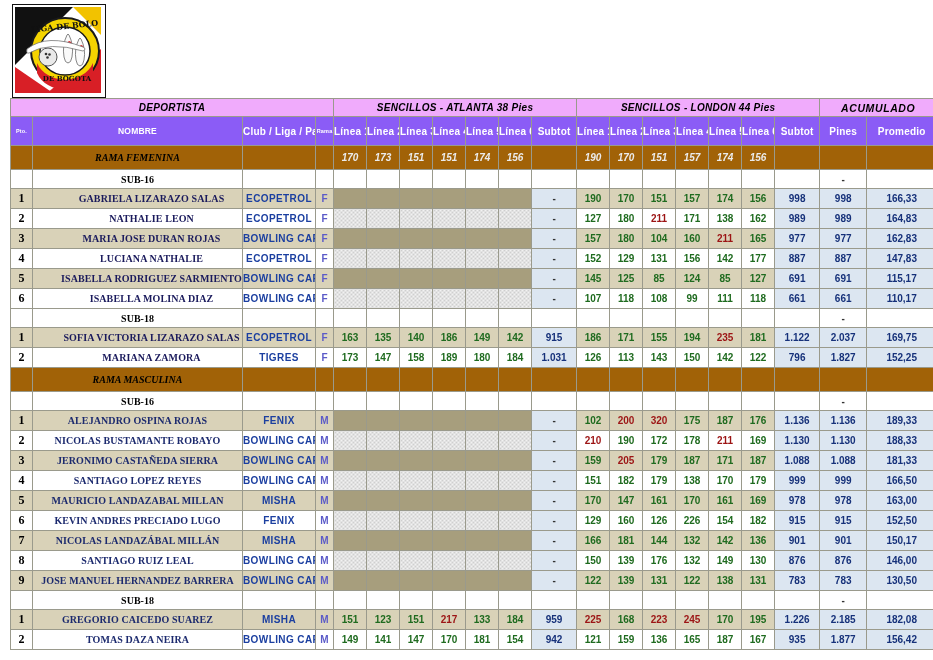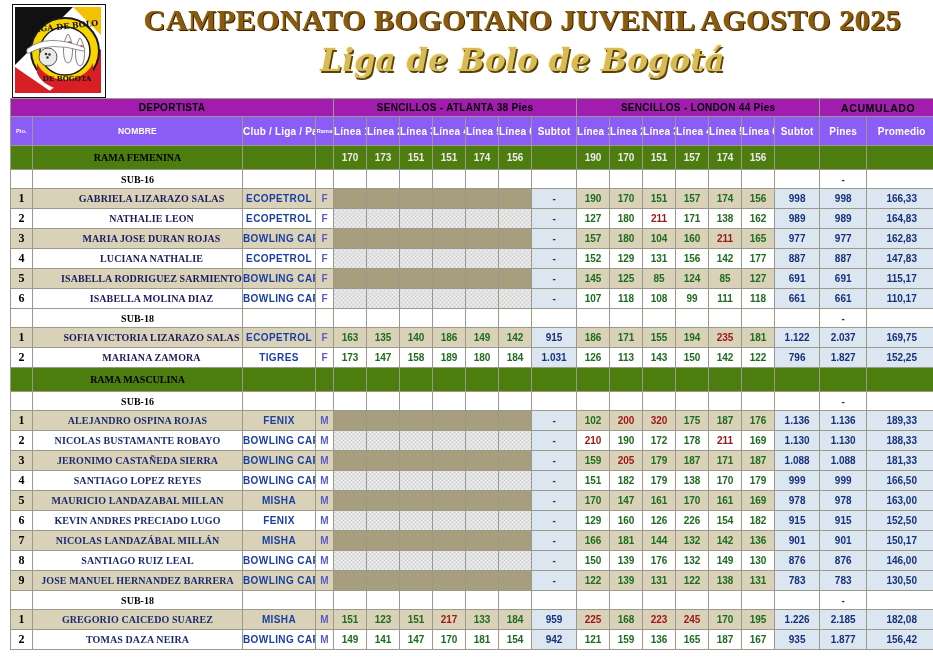--- a/index.html
+++ b/index.html
@@ -51,38 +51,38 @@
     border:1px solid #9a9a8c;
     padding:0;
     font-size:10px;
     text-align:center;
     vertical-align:middle;
     overflow:hidden;
     white-space:nowrap;
   }
   
   .gh{
-    background:#a21caf;color:#000;
+    background:#f0abfc;color:#000;
     font-size:8.5px;font-weight:bold;letter-spacing:.3px;
-    height:17px;border:1px solid #808000;
+    height:17px;border:1px solid #808000;font-style:italic;
   }
   .gh.big{font-size:10.5px;letter-spacing:.6px;}
   
   .ch{
     background:#8b5cf6;color:#ffffff;
     font-size:7.5px;font-weight:bold;
     height:28px;border:1px solid #a00000;
     letter-spacing:.2px;
   }
   .ch.nm{font-size:8.5px;}
   .ch.prom{font-size:10px;}
   .ch.tiny{font-size:5.5px;}
 
   
-  tr.rama td{height:23px;background:#4d7c0f;}
+  tr.rama td{height:23px;background:#a16207;font-style:italic;}
   tr.sub td{height:18px;background:#ffffff;}
   .rama-label{
     font-family:"Liberation Serif", serif;
     font-size:16px;font-weight:bold;color:#000;
     text-align:left;padding-left:10px;
   }
   .sub-label{
     font-family:"Liberation Serif", serif;
     font-size:11px;font-weight:bold;color:#000;
     text-align:left;padding-left:10px;
@@ -160,24 +160,20 @@
         <circle cx="34.5" cy="52.5" r="1.3" fill="#333"></circle>
         <path d="M56 30 q5 10 3 22 q-1 6 -4 6 q-3 0 -4 -6 q-2 -12 3 -22 q1 -2 2 0 z" fill="#fafafa" stroke="#666" stroke-width=".8"></path>
         <path d="M56 36 q3 1 2.5 3 q-2 1 -4 0 q-.5 -2 1.5 -3 z" fill="#d81f26"></path>
         <path d="M68 34 q5 10 3 21 q-1 6 -4 6 q-3 0 -4 -6 q-2 -11 3 -21 q1 -2 2 0 z" fill="#fafafa" stroke="#666" stroke-width=".8"></path>
         <path d="M68 40 q3 1 2.5 3 q-2 1 -4 0 q-.5 -2 1.5 -3 z" fill="#d81f26"></path>
         <path d="M14 44 q20 -16 56 -2 q4 2 0 4 q-34 -10 -54 2 q-3 1 -2 -4 z" fill="#ffffff" stroke="#777" stroke-width=".8"></path>
         <text x="52" y="24" font-family="DejaVu Serif, serif" font-size="8" font-weight="bold" fill="#111" text-anchor="middle" transform="rotate(-6 52 24)">LIGA DE BOLO</text>
         <text x="54" y="76" font-family="DejaVu Serif, serif" font-size="7" font-weight="bold" fill="#111" text-anchor="middle">DE BOGOTA</text>
       </svg>
     </div>
-    <div class="titles">
-      <div class="title-main">CAMPEONATO BOGOTANO JUVENIL AGOSTO 2025</div>
-      <div class="title-sub">Liga de Bolo de Bogotá</div>
-    </div>
   </div>
 
 
   <table class="grid">
     <colgroup>
       <col style="width:22px">
         <col style="width:210px">
         <col style="width:73px">
         <col style="width:18px">
       <col style="width:33px">

